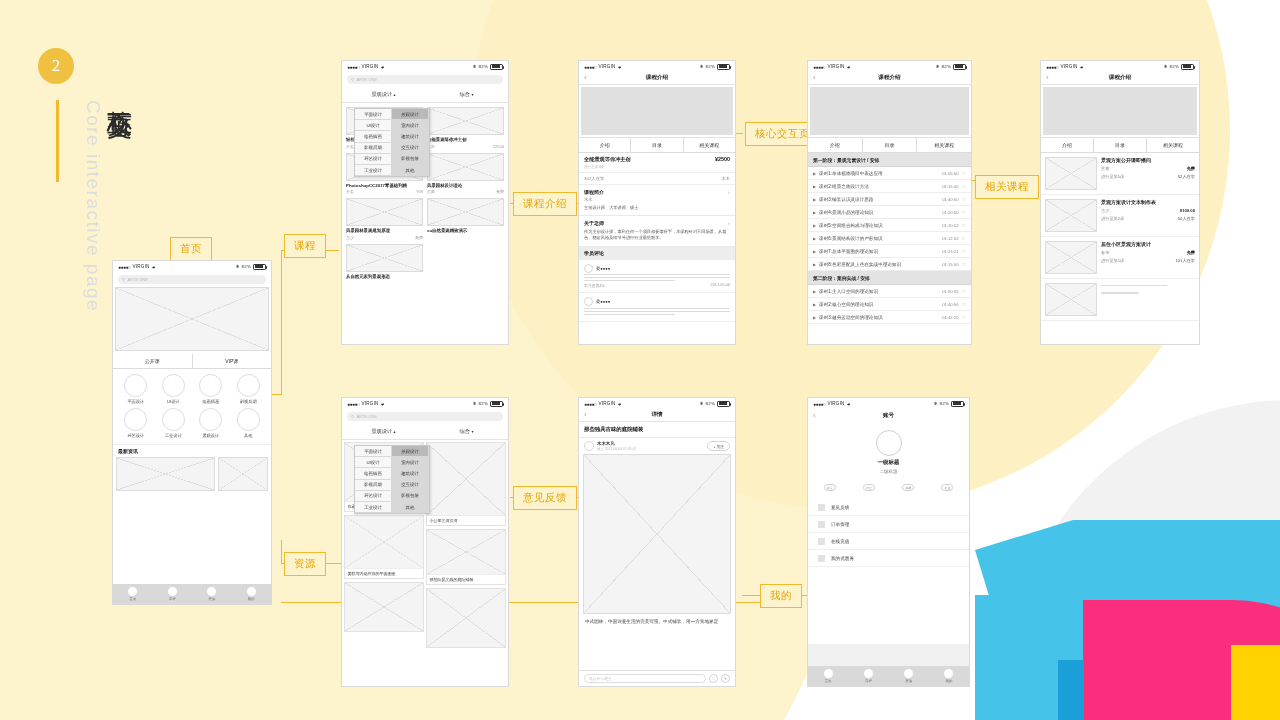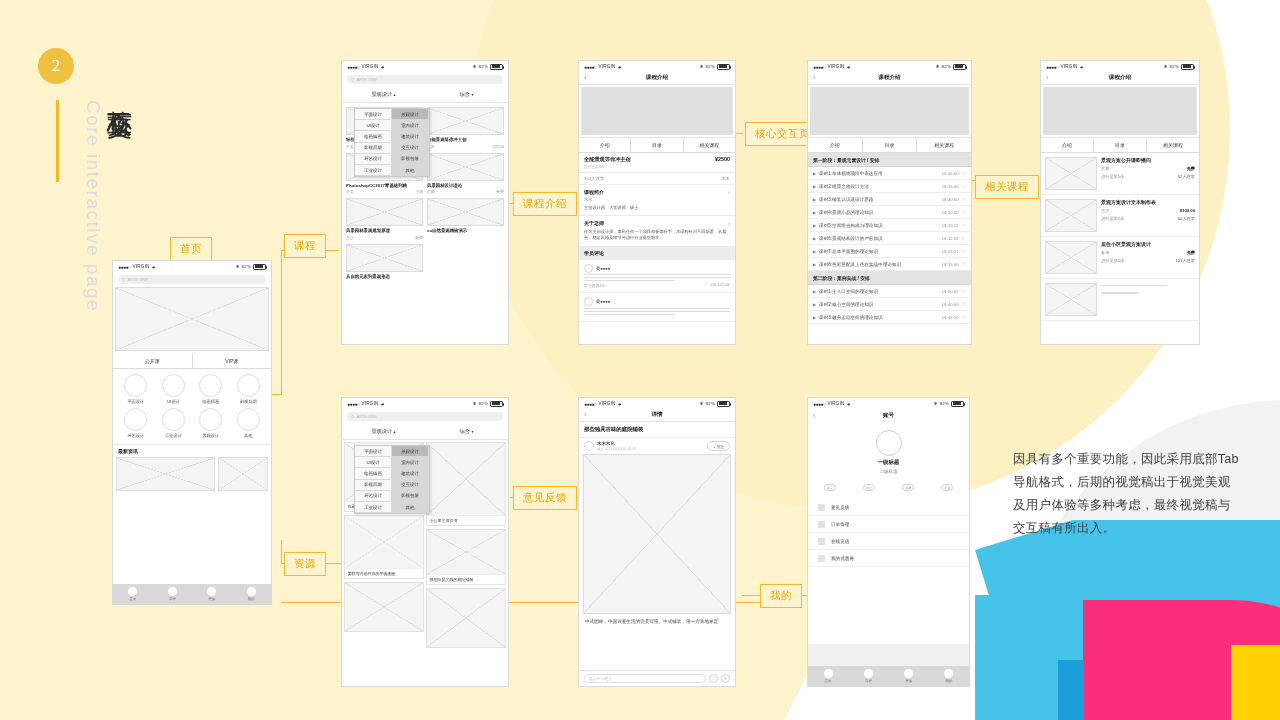--- a/index.html
+++ b/index.html
@@ -866,15 +866,14 @@
           <div class="cir"></div>
           <div class="lb">资源</div>
         </div>
       <div>
           <div class="cir"></div>
           <div class="lb">我的</div>
         </div>
     </div>
   </div>
 
-  <div class="blurb">因具有多个重要功能，因此采用底部Tab导航格式，后期的视觉稿出于视觉美观及用户体验等多种考虑，最终视觉稿与交互稿有所出入。</div>
 
 </div>
 
 </body></html>

